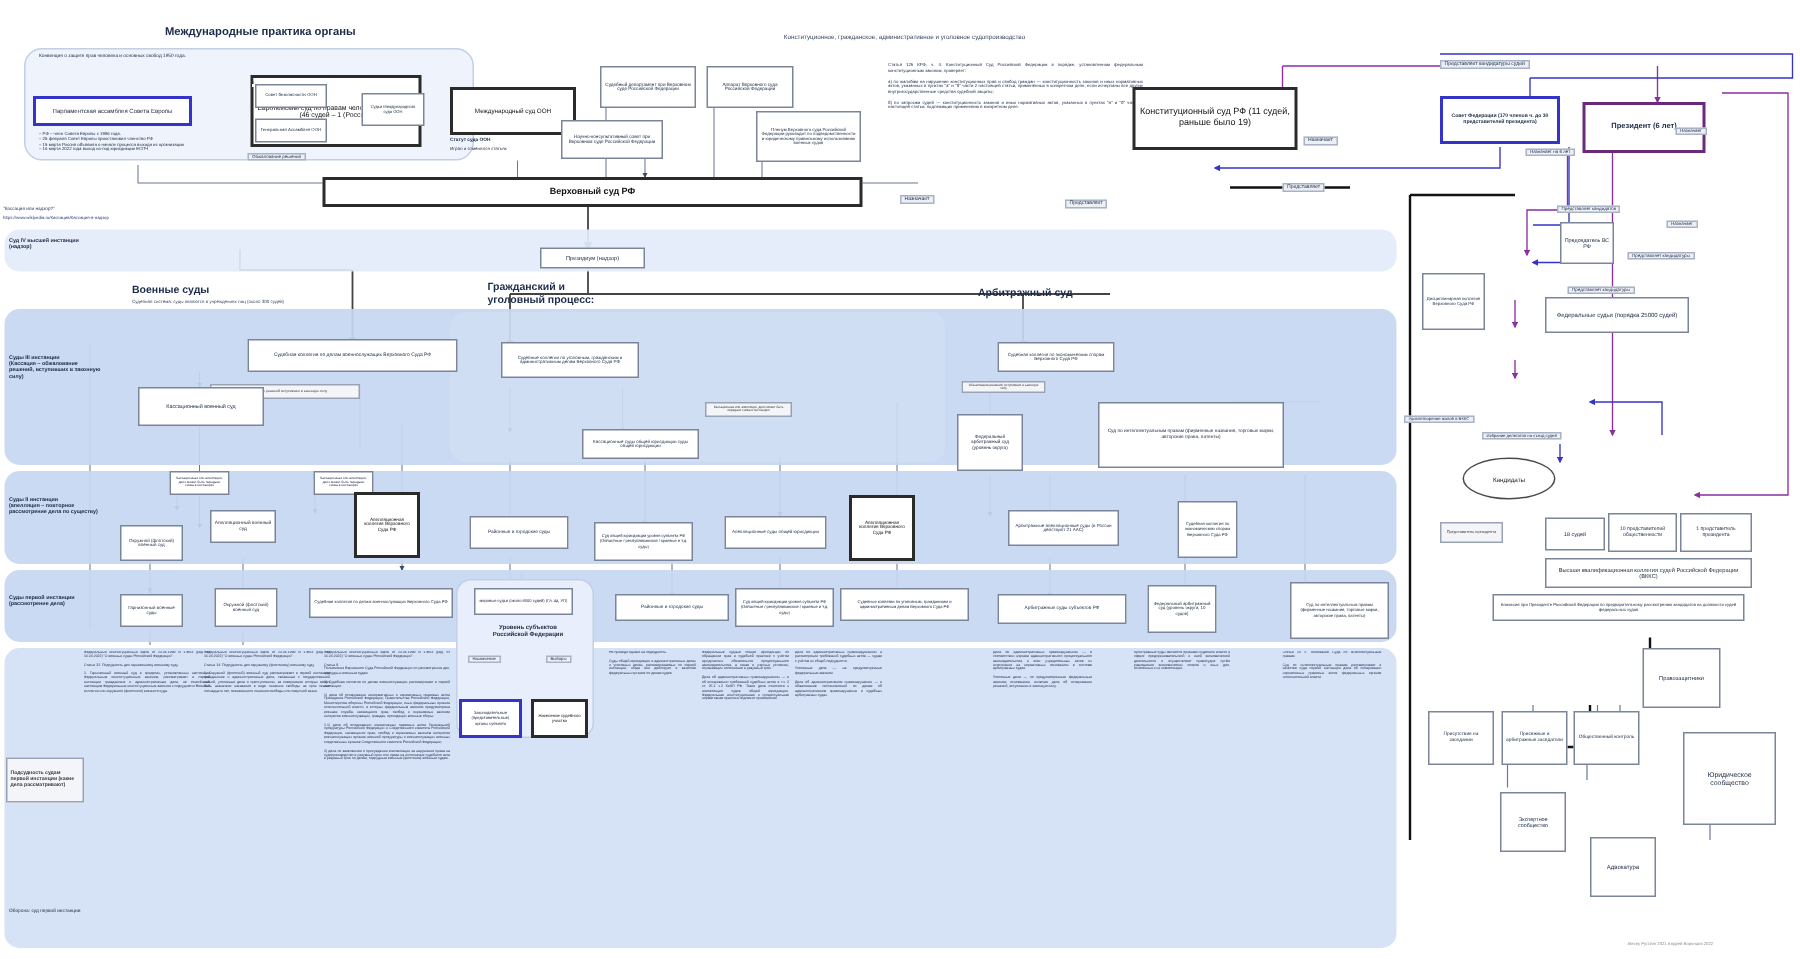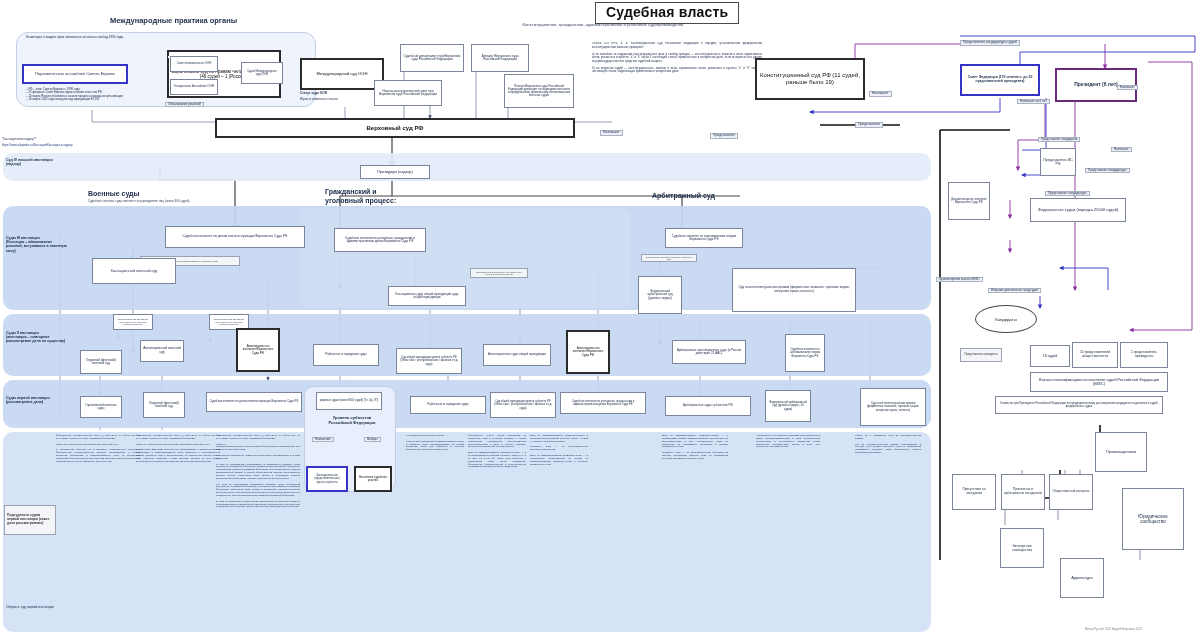--- a/index.html
+++ b/index.html
@@ -232,21 +232,20 @@
     <g stroke="#6b7794" fill="none" stroke-width="0.8">
       <path d="M1005,525 L1005,505 L1020,505"></path>
       <path d="M1022,470 L1022,498"></path>
       <path d="M1065,470 L1065,498"></path>
       <path d="M1080,470 L1080,498"></path>
       <path d="M1140,540 L1140,560"></path>
       <path d="M1058,498 L1058,520"></path>
     </g>
   </svg>
 
-  <div id="title-box" style="left:595px;top:2px;font-size:14px;">Судебная власть</div>
   <div class="sect-sub" style="left:428px;top:22px;width:350px;font-size:4.2px;text-align:center;">Конституционное, гражданское, административное и уголовное судопроизводство</div>
 
   <div class="sect-title" style="left:110px;top:16px;font-size:7.5px;">Международные практика органы</div>
 
   <div class="panel" style="left:16px;top:32px;width:300px;height:75px;border-radius:12px;"></div>
 
   <div class="lbl" style="left:26px;top:36px;width:98px;font-size:3.2px;">Конвенция о защите прав человека и основных свобод 1950 года.</div>
 
   <div class="node blue" style="left:22px;top:64px;width:106px;height:20px;font-size:4px;">
     <span>Парламентская ассамблея Совета Европы</span>

